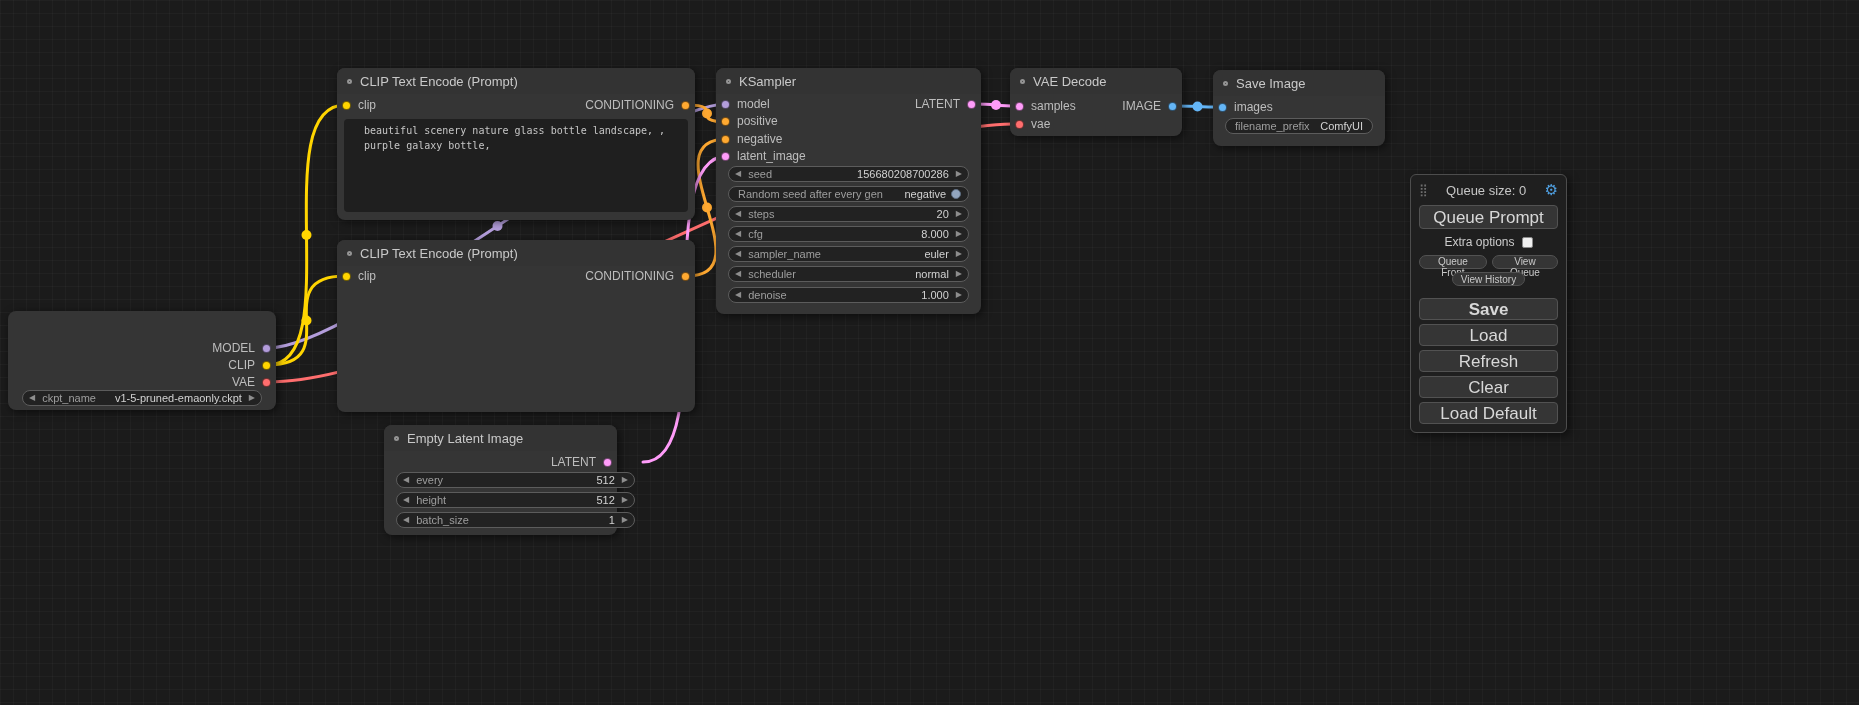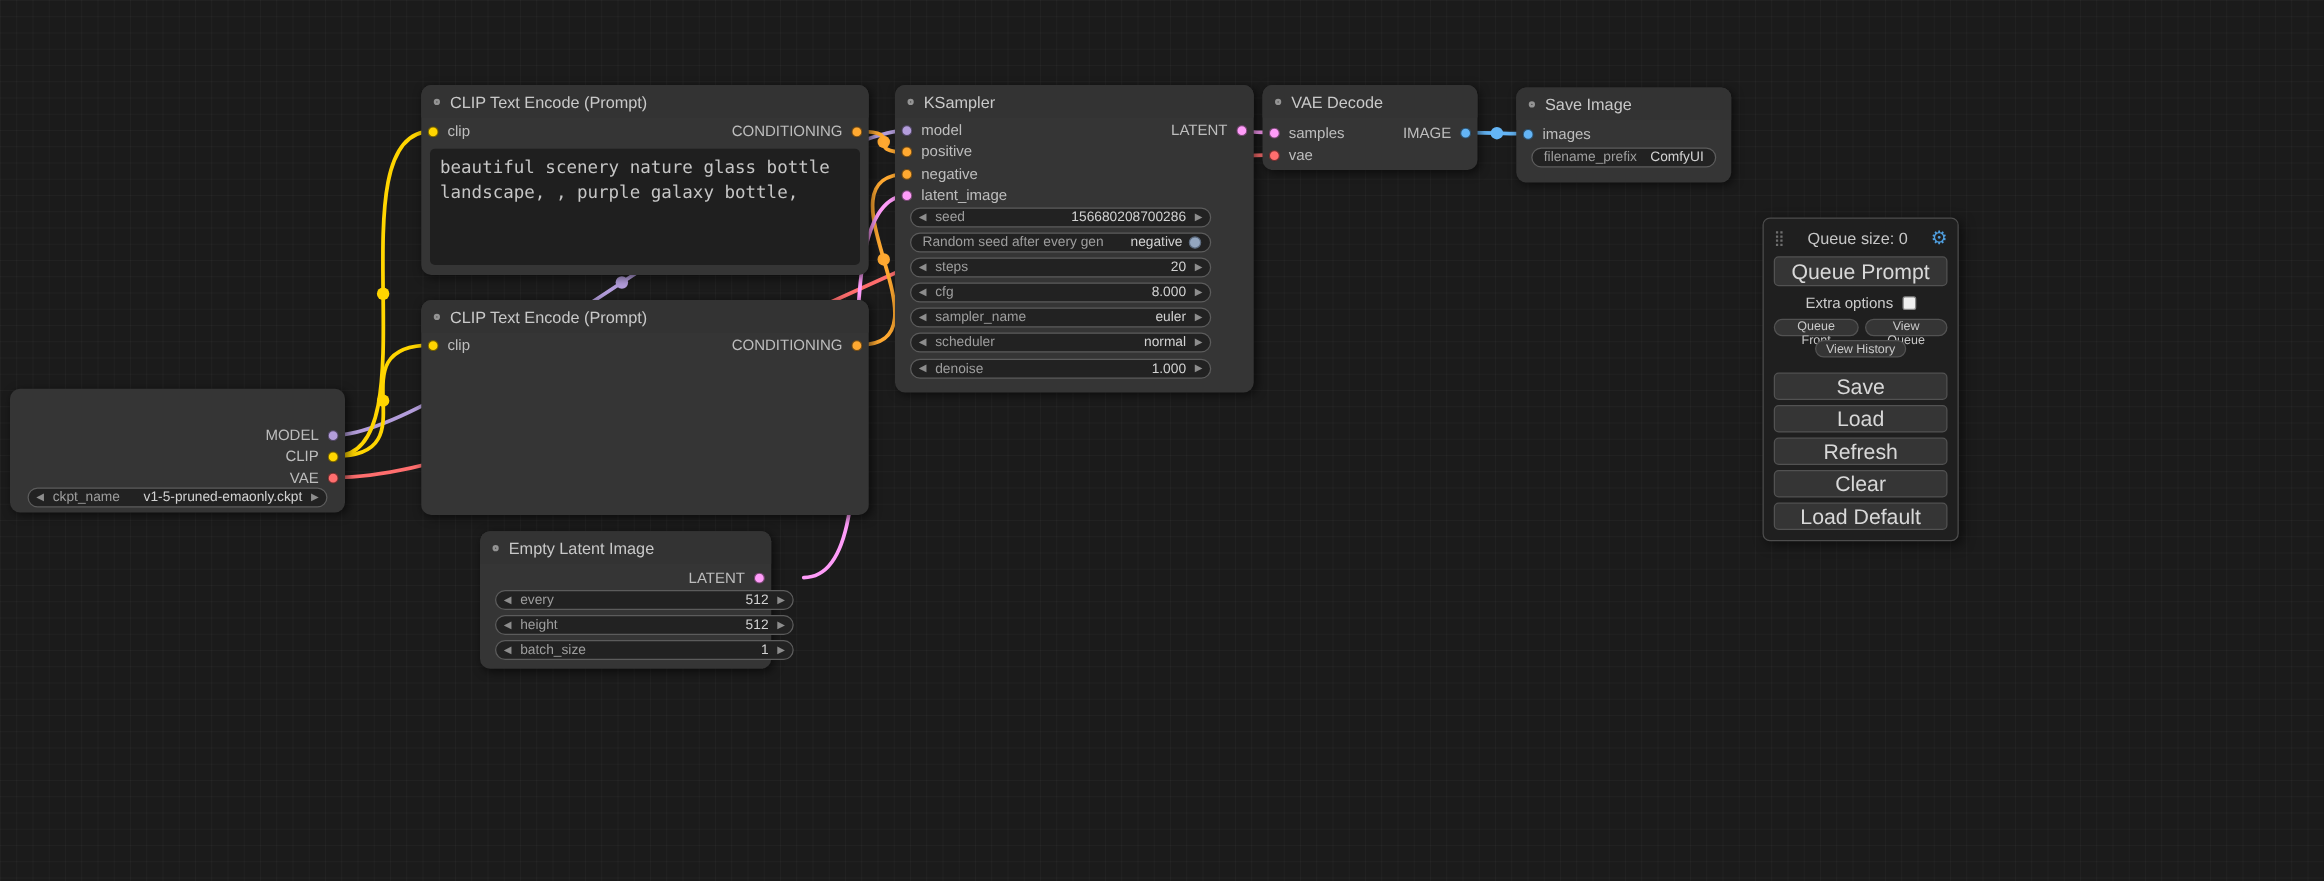--- a/index.html
+++ b/index.html
@@ -65,21 +65,21 @@
   .widget.noarrow .wlabel { margin-left:0; }
   .widget.noarrow .wvalue { margin-right:0; }
   .knob {
     width:10px; height:10px; border-radius:50%; flex:none;
     background:#93a6bf; border:1px solid #5d6c80; margin-left:5px; margin-right:-2px;
   }
 
   .prompt-text {
     position:absolute; background:#1f1f1f; border-radius:4px;
     color:#c6c6c6; font-family:"DejaVu Sans Mono", monospace;
-    font-size:14px; line-height:1.45; padding:5px 8px;
+    font-size:10px; line-height:1.45; padding:5px 20px;
     overflow:hidden; white-space:pre-wrap; word-break:break-word;
   }
 
   
   .queue-panel {
     position:absolute; left:1410px; top:174px; width:157px; z-index:3;
     background:#1f1f1f; border:1px solid #4d4d4d; border-radius:6px;
     padding:4px 8px 8px 8px; box-shadow:3px 3px 9px rgba(0,0,0,0.5);
   }
   .qp-header {
@@ -88,21 +88,21 @@
   }
   .drag-handle { color:#6f6f6f; font-size:12px; cursor:grab; }
   .gear { color:#4f9fe0; font-size:15px; cursor:pointer; }
   .qp-btn {
     display:block; width:100%; height:22px; margin-top:4px;
     background:#353535; border:1px solid #525252; border-radius:4px;
     color:#d8d8d8; font-size:17px; line-height:19px; text-align:center;
     font-family:inherit; cursor:pointer; padding:0;
   }
   .qp-btn.prompt { height:24px; margin-top:2px; }
-  .qp-btn.gap { margin-top:12px; }
+  .qp-btn.gap { margin-top:12px;font-weight:bold; }
   .extra-row {
     display:flex; align-items:center; justify-content:center; gap:7px;
     margin-top:6px; color:#cccccc; font-size:12px;
   }
   .checkbox {
     width:11px; height:11px; border-radius:2px;
     background:#f0f0f0; border:1px solid #8a8a8a; cursor:pointer;
   }
   .small-row { display:flex; justify-content:center; gap:5px; margin-top:6px; }
   .small-row.tight { margin-top:3px; }
@@ -213,21 +213,21 @@
       <span class="arrow">▶</span>
     </div>
     <div class="widget" style="left:12px;top:87px;width:239px">
       <span class="arrow">◀</span>
       <span class="wlabel">batch_size</span>
       <span class="wvalue">1</span>
       <span class="arrow">▶</span>
     </div>
   </div>
 
-  <div class="node" style="left:716px;top:68px;width:287px;height:246px">
+  <div class="node" style="left:716px;top:68px;width:265px;height:246px">
     <div class="node-title">
       <span class="title-dot"></span>
       <span>KSampler</span>
     </div>
     <div class="slot in" style="top:29px">
       <span class="dot c-model"></span>
       <span>model</span>
     </div>
     <div class="slot in" style="top:46px">
       <span class="dot c-cond"></span>

